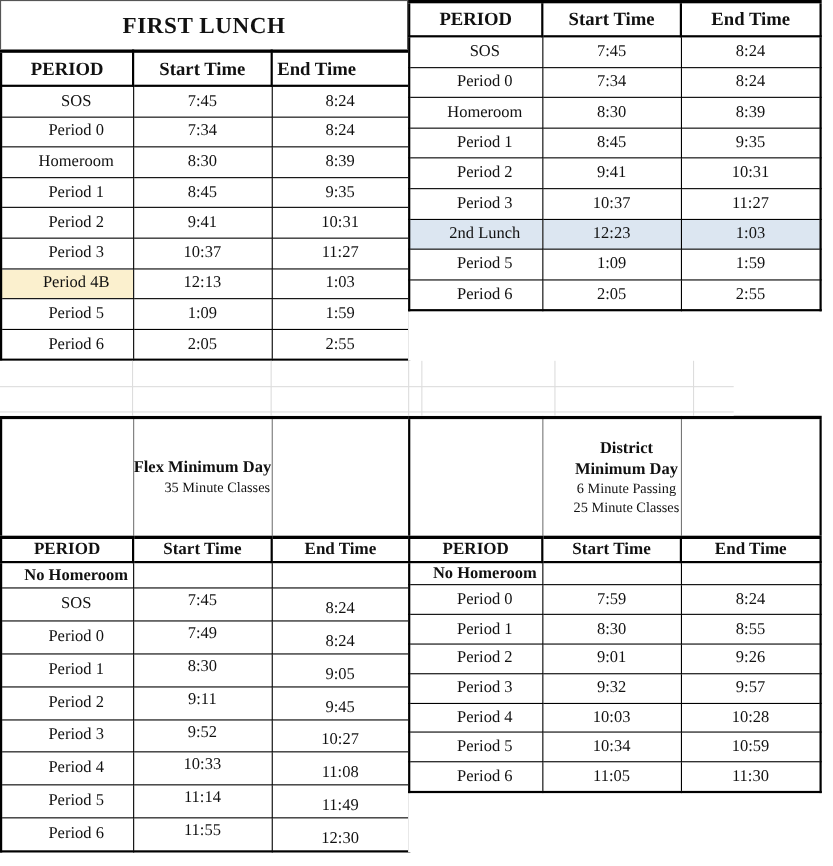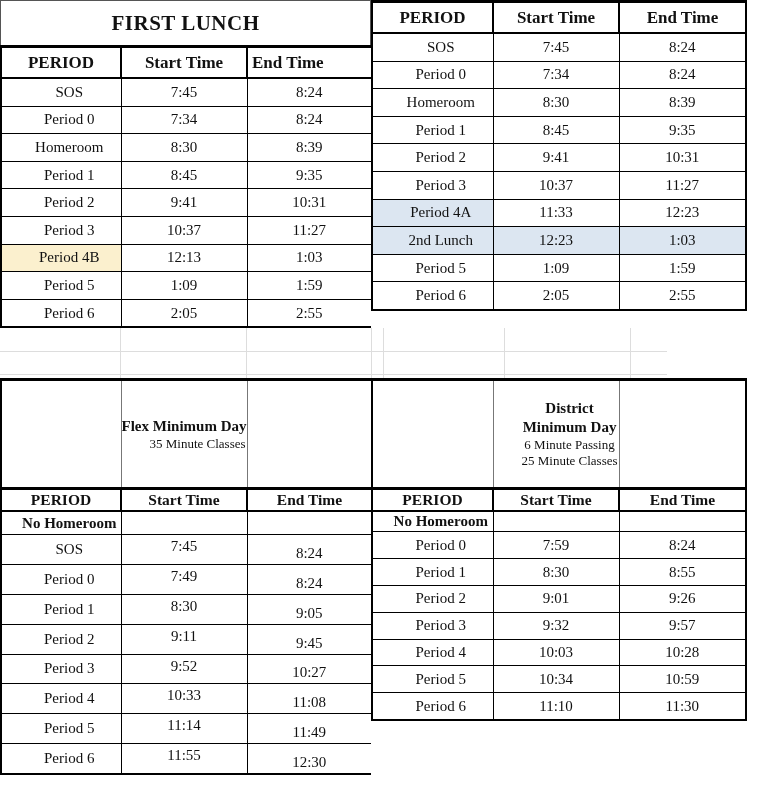--- a/index.html
+++ b/index.html
@@ -193,25 +193,20 @@
             <tr>
             <td class="period">Period 2</td>
             <td class="time">9:41</td>
             <td class="time">10:31</td>
           </tr>
             <tr>
             <td class="period">Period 3</td>
             <td class="time">10:37</td>
             <td class="time">11:27</td>
           </tr>
-            <tr class="cell-blue">
-            <td class="period">Period 4A</td>
-            <td class="time">11:33</td>
-            <td class="time">12:23</td>
-          </tr>
             <tr class="row-blue">
             <td class="period">2nd Lunch</td>
             <td class="time">12:23</td>
             <td class="time">1:03</td>
           </tr>
             <tr>
             <td class="period">Period 5</td>
             <td class="time">1:09</td>
             <td class="time">1:59</td>
           </tr>
@@ -363,21 +358,21 @@
             <td class="time">10:03</td>
             <td class="time">10:28</td>
           </tr>
             <tr>
             <td class="period">Period 5</td>
             <td class="time">10:34</td>
             <td class="time">10:59</td>
           </tr>
             <tr>
             <td class="period">Period 6</td>
-            <td class="time">11:10</td>
+            <td class="time">11:05</td>
             <td class="time">11:30</td>
           </tr>
           </tbody>
       </table>
     </section>
   </div>
 
 </div>
 
 </body></html>

